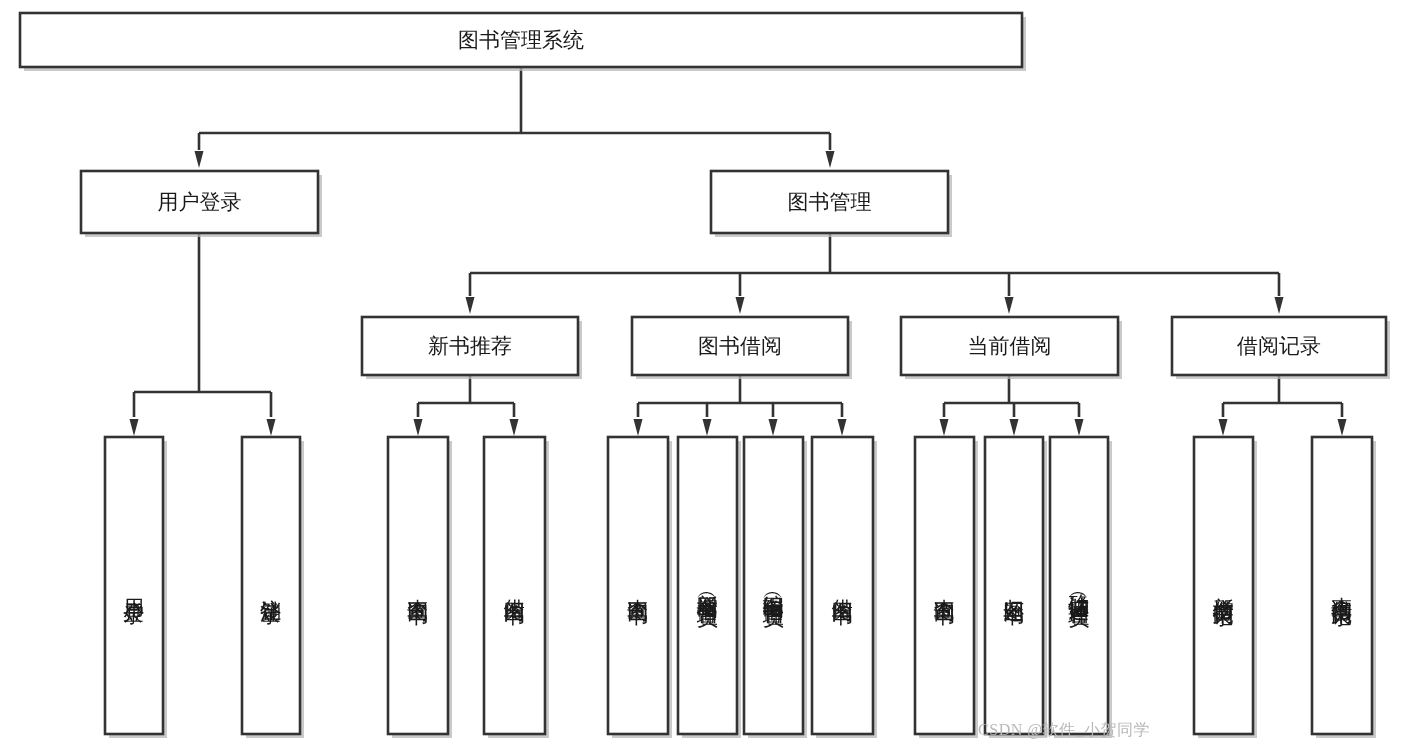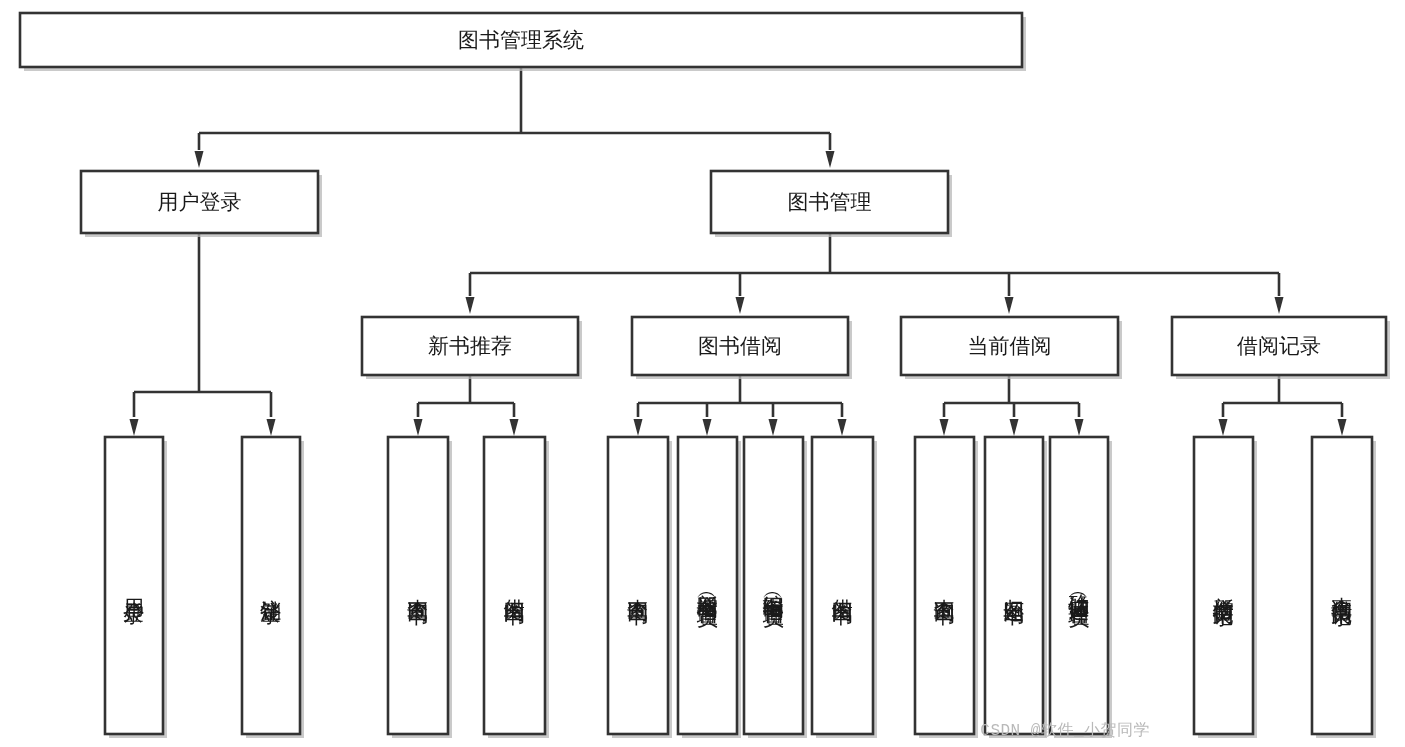--- a/index.html
+++ b/index.html
@@ -68,21 +68,21 @@
     line-height: 1.12;
     letter-spacing: 2px;
     color: #1a1a1a;
     white-space: nowrap;
     text-align: center;
   }
   .watermark {
     position: absolute;
     right: 8px;
     bottom: 6px;
-    font-family: Liberation Mono, monospace;
+    font-family: Liberation Serif, serif;
     font-size: 16px;
     color: #b9b9b9;
     letter-spacing: 0.5px;
     user-select: none;
   }
 </style>
 </head>
 <body>
 
 <div id="chart-root">

